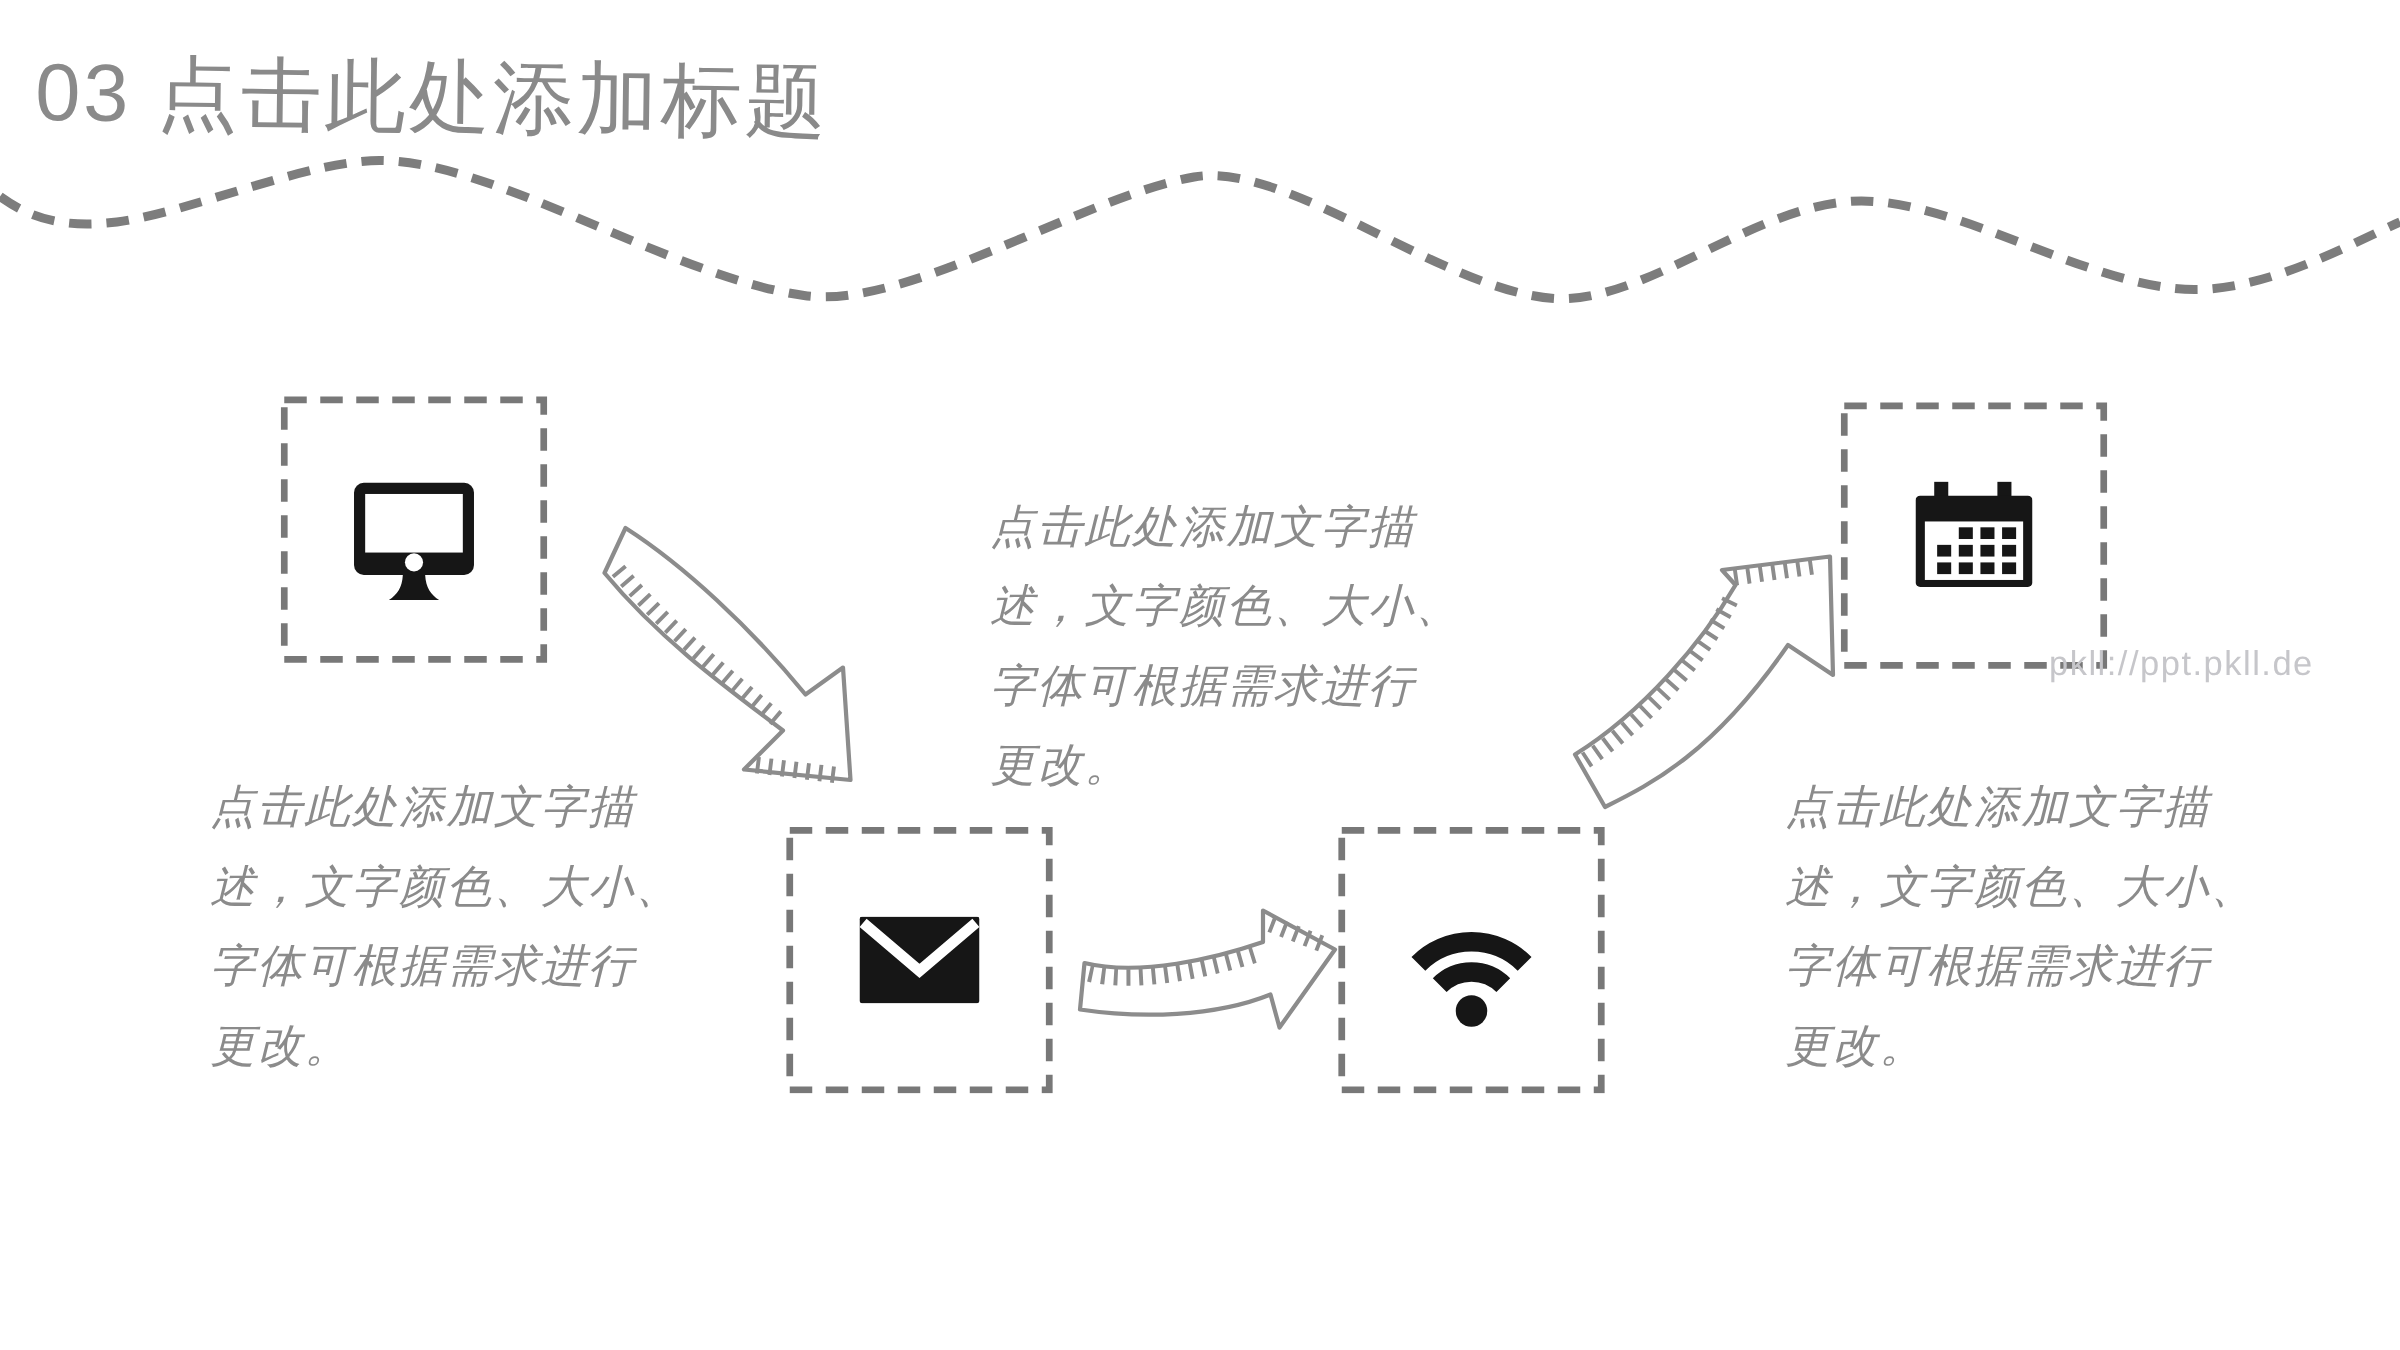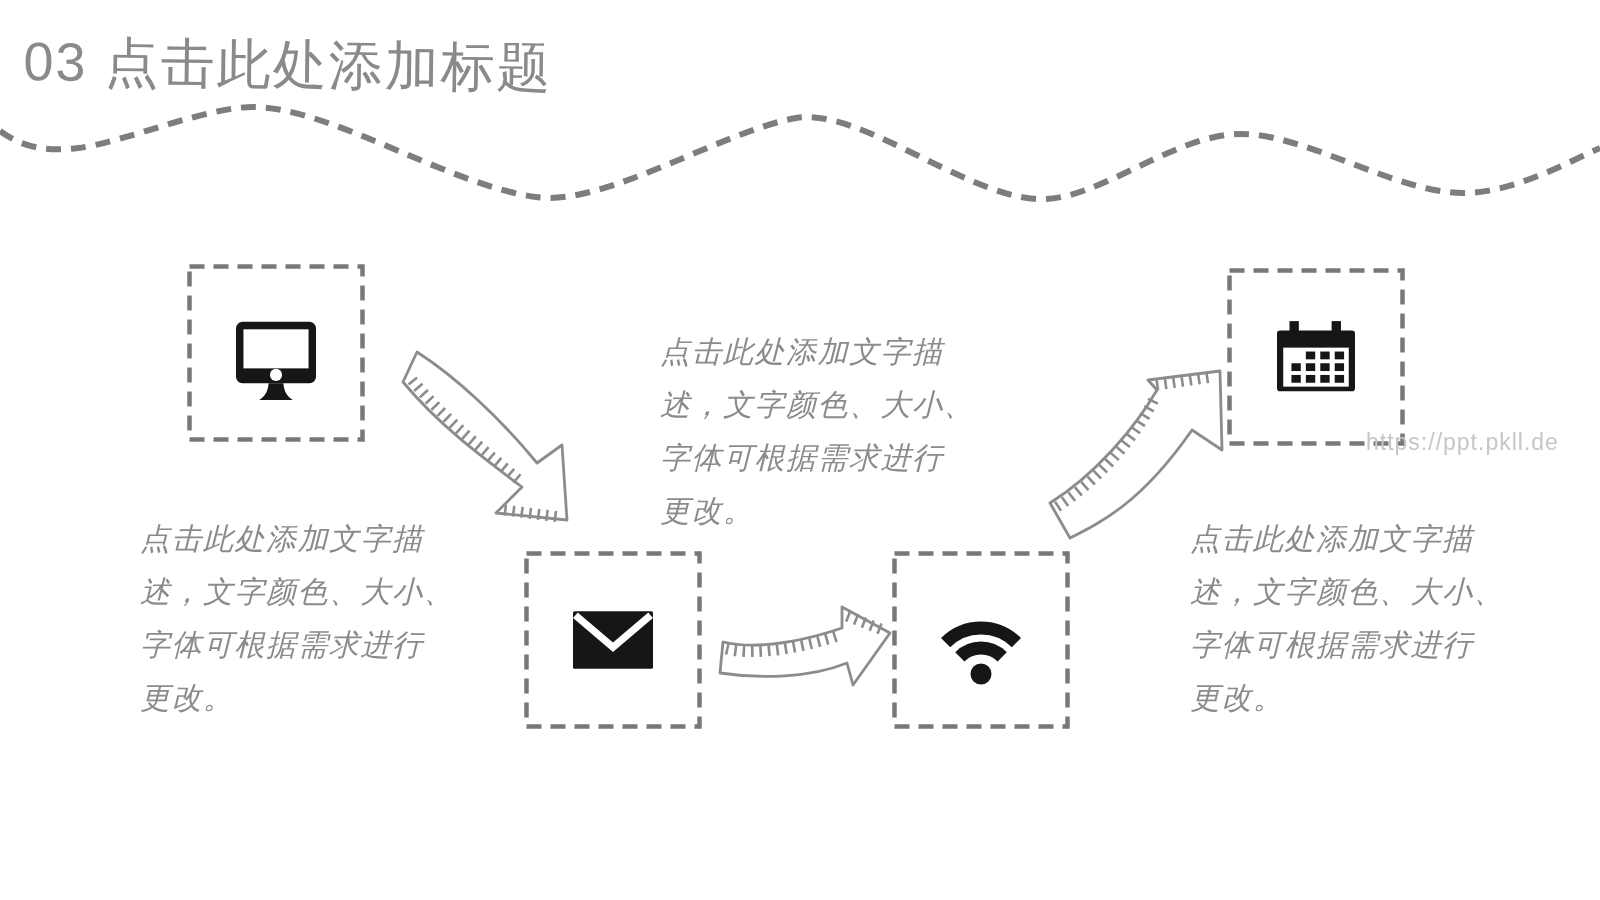--- a/index.html
+++ b/index.html
@@ -190,15 +190,15 @@
     <div>更改。</div>
   </div>
 
   <div class="desc desc-right">
     <div>点击此处添加文字描</div>
     <div>述，文字颜色、大小、</div>
     <div>字体可根据需求进行</div>
     <div>更改。</div>
   </div>
 
-  <div class="watermark">https://ppt.pkll.de</div>
+  <div class="watermark">pkll://ppt.pkll.de</div>
 
 </div>
 
 </body></html>

